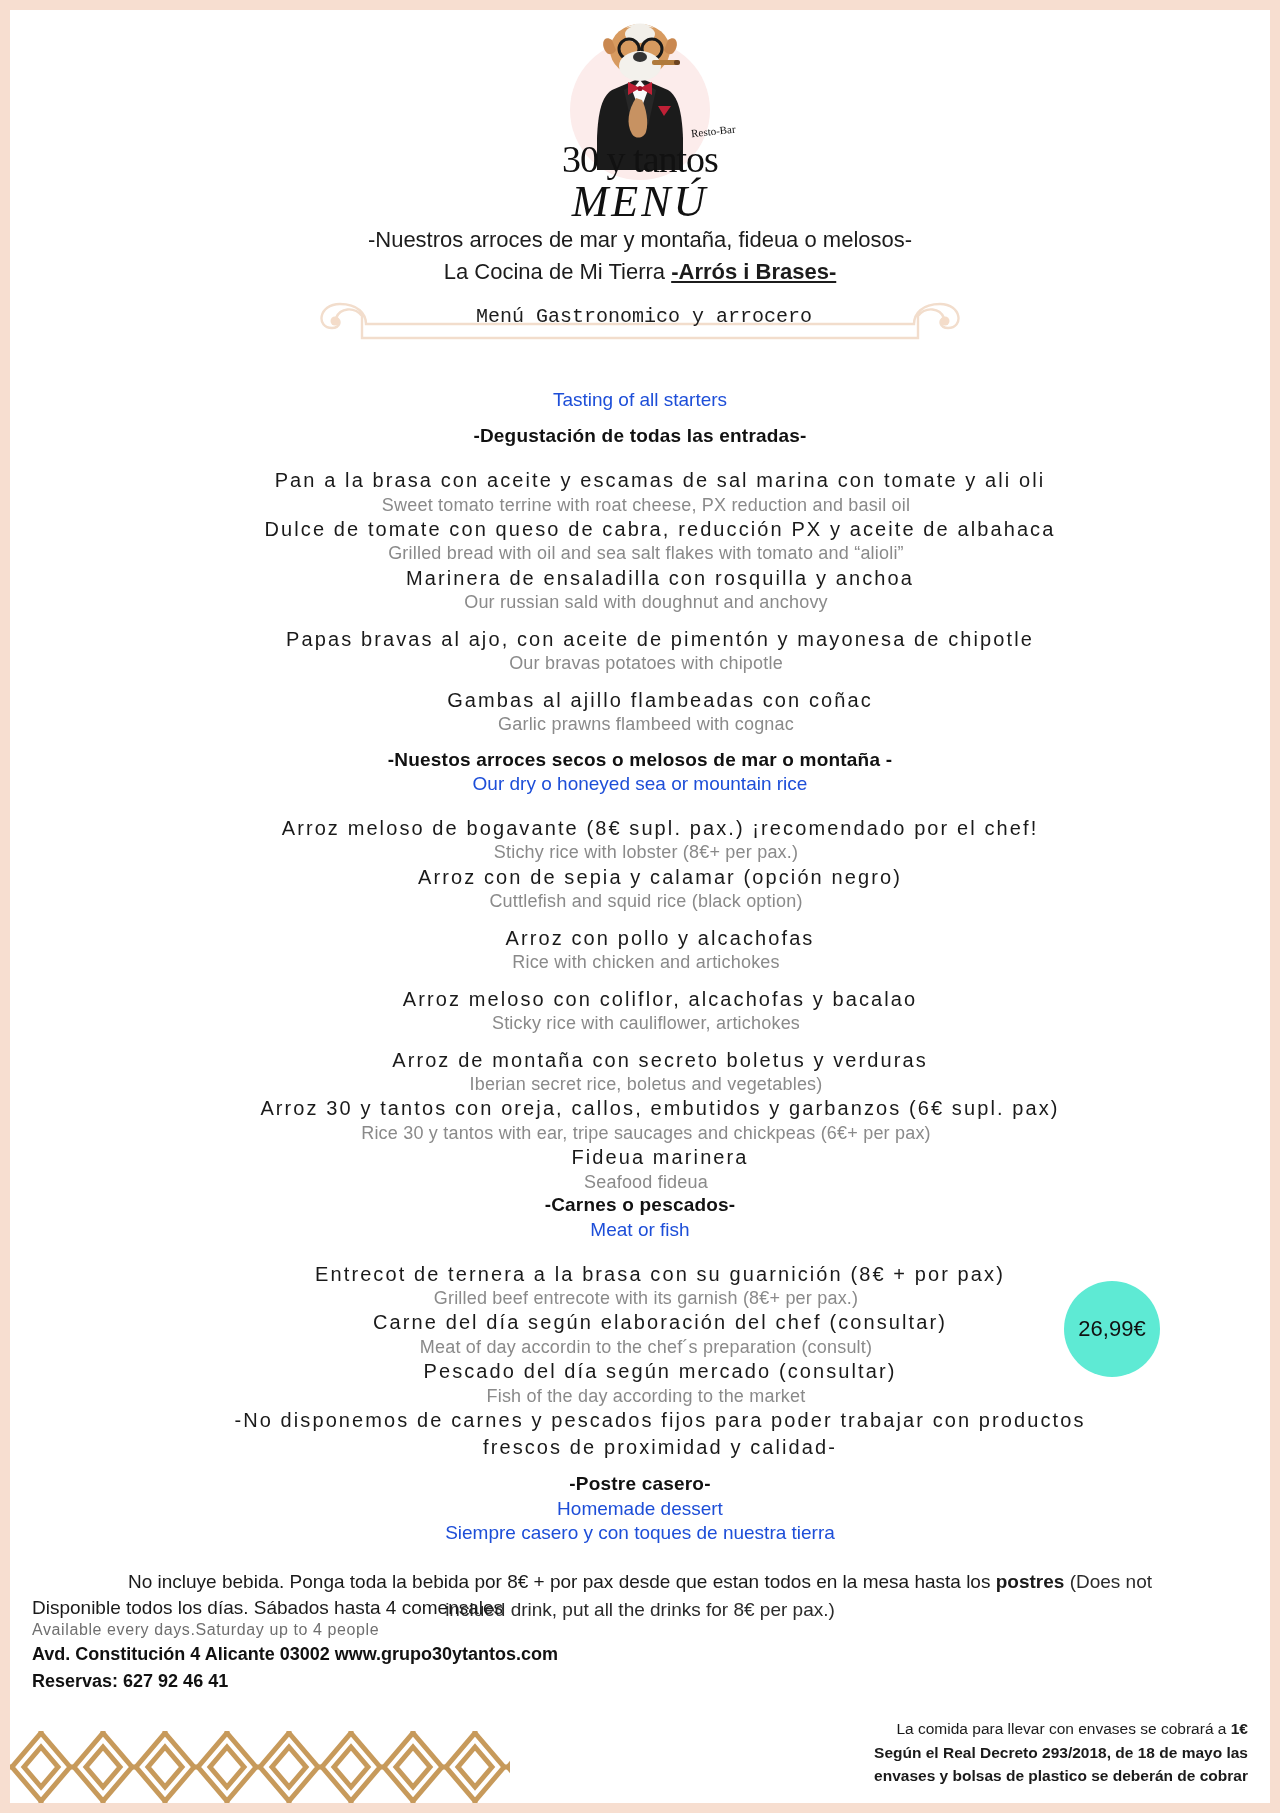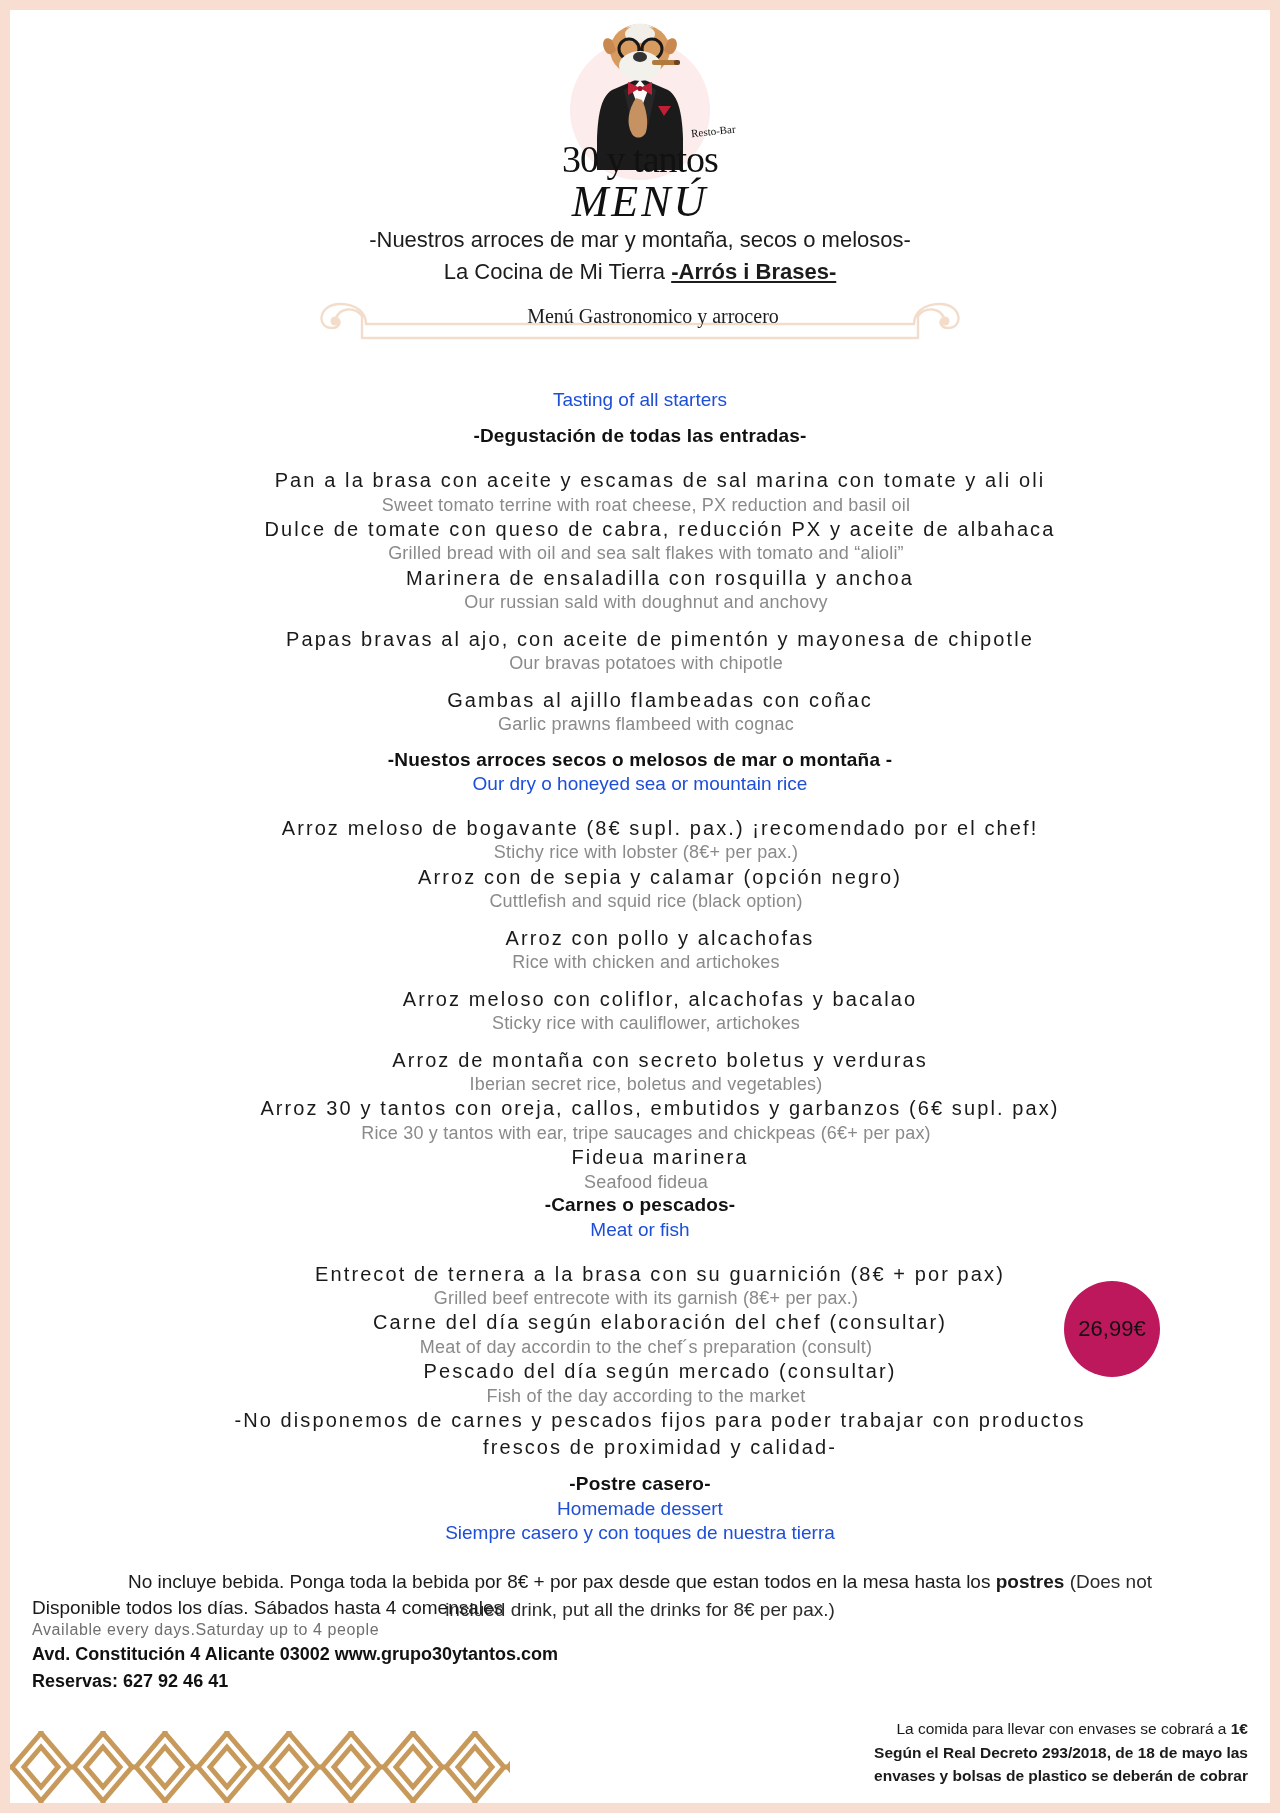--- a/index.html
+++ b/index.html
@@ -62,23 +62,23 @@
   .sub2 b { text-decoration:underline; }
 
   
   .divider-wrap {
     position:relative;
     width:660px; margin:6px auto 0;
     height:54px;
   }
   .divider-wrap svg { position:absolute; left:0; top:0; }
   .divider-text {
-    position:absolute; left:13px; top:11px; width:100%;
-    text-align:center;
-    font-family:Liberation Serif, serif;
+    position:absolute; left:4px; top:11px; width:100%;
+    text-align:center;
+    font-family:Liberation Mono, monospace;
     font-size:20px; color:#1c1c1c;
   }
 
   
   .body { margin-top:22px; }
   .center { text-align:center; }
   .es {
     font-size:20px;
     letter-spacing:2.1px;
     color:#1a1a1a;
@@ -102,21 +102,21 @@
   }
   .gap-s { height:12px; }
   .gap-m { height:18px; }
 
   
   .price-badge {
     position:absolute;
     right:110px; top:1271px;
     width:96px; height:96px;
     border-radius:50%;
-    background:#be185d;
+    background:#5eead4;
     display:flex; align-items:center; justify-content:center;
     font-size:22px; color:#111;
   }
 
   
   .note {
     margin-top:22px;
     padding:0 115px;
     text-align:center;
     font-size:19px; line-height:1.45; color:#1a1a1a;
@@ -188,21 +188,21 @@
         <rect x="134" y="40" width="6" height="5" rx="2" fill="#6d4421"></rect>
       </svg>
       <div class="logo-word">
         <span>30 y tantos</span>
         <span class="resto">Resto-Bar</span>
       </div>
     </div>
   </div>
 
   <div class="menu-title">MENÚ</div>
-  <div class="sub1">-Nuestros arroces de mar y montaña, secos o melosos-</div>
+  <div class="sub1">-Nuestros arroces de mar y montaña, fideua o melosos-</div>
   <div class="sub2">
     <span>La Cocina de Mi Tierra </span><b>-Arrós i Brases-</b>
   </div>
 
   <div class="divider-wrap">
     <svg width="660" height="54" viewBox="0 0 660 54">
       <path d="M30 10 C8 10 6 34 22 34 C30 34 32 26 26 24 C30 14 44 12 52 22 L52 44 L608 44 L608 22 C616 12 630 14 634 24 C628 26 630 34 638 34 C654 34 652 10 630 10 C612 10 604 20 604 30 L56 30 C56 20 48 10 30 10 Z" fill="none" stroke="#f2ddcc" stroke-width="2.4"></path>
       <circle cx="25" cy="27" r="4.5" fill="#f4dcc9"></circle>
       <circle cx="635" cy="27" r="4.5" fill="#f4dcc9"></circle>
     </svg>

